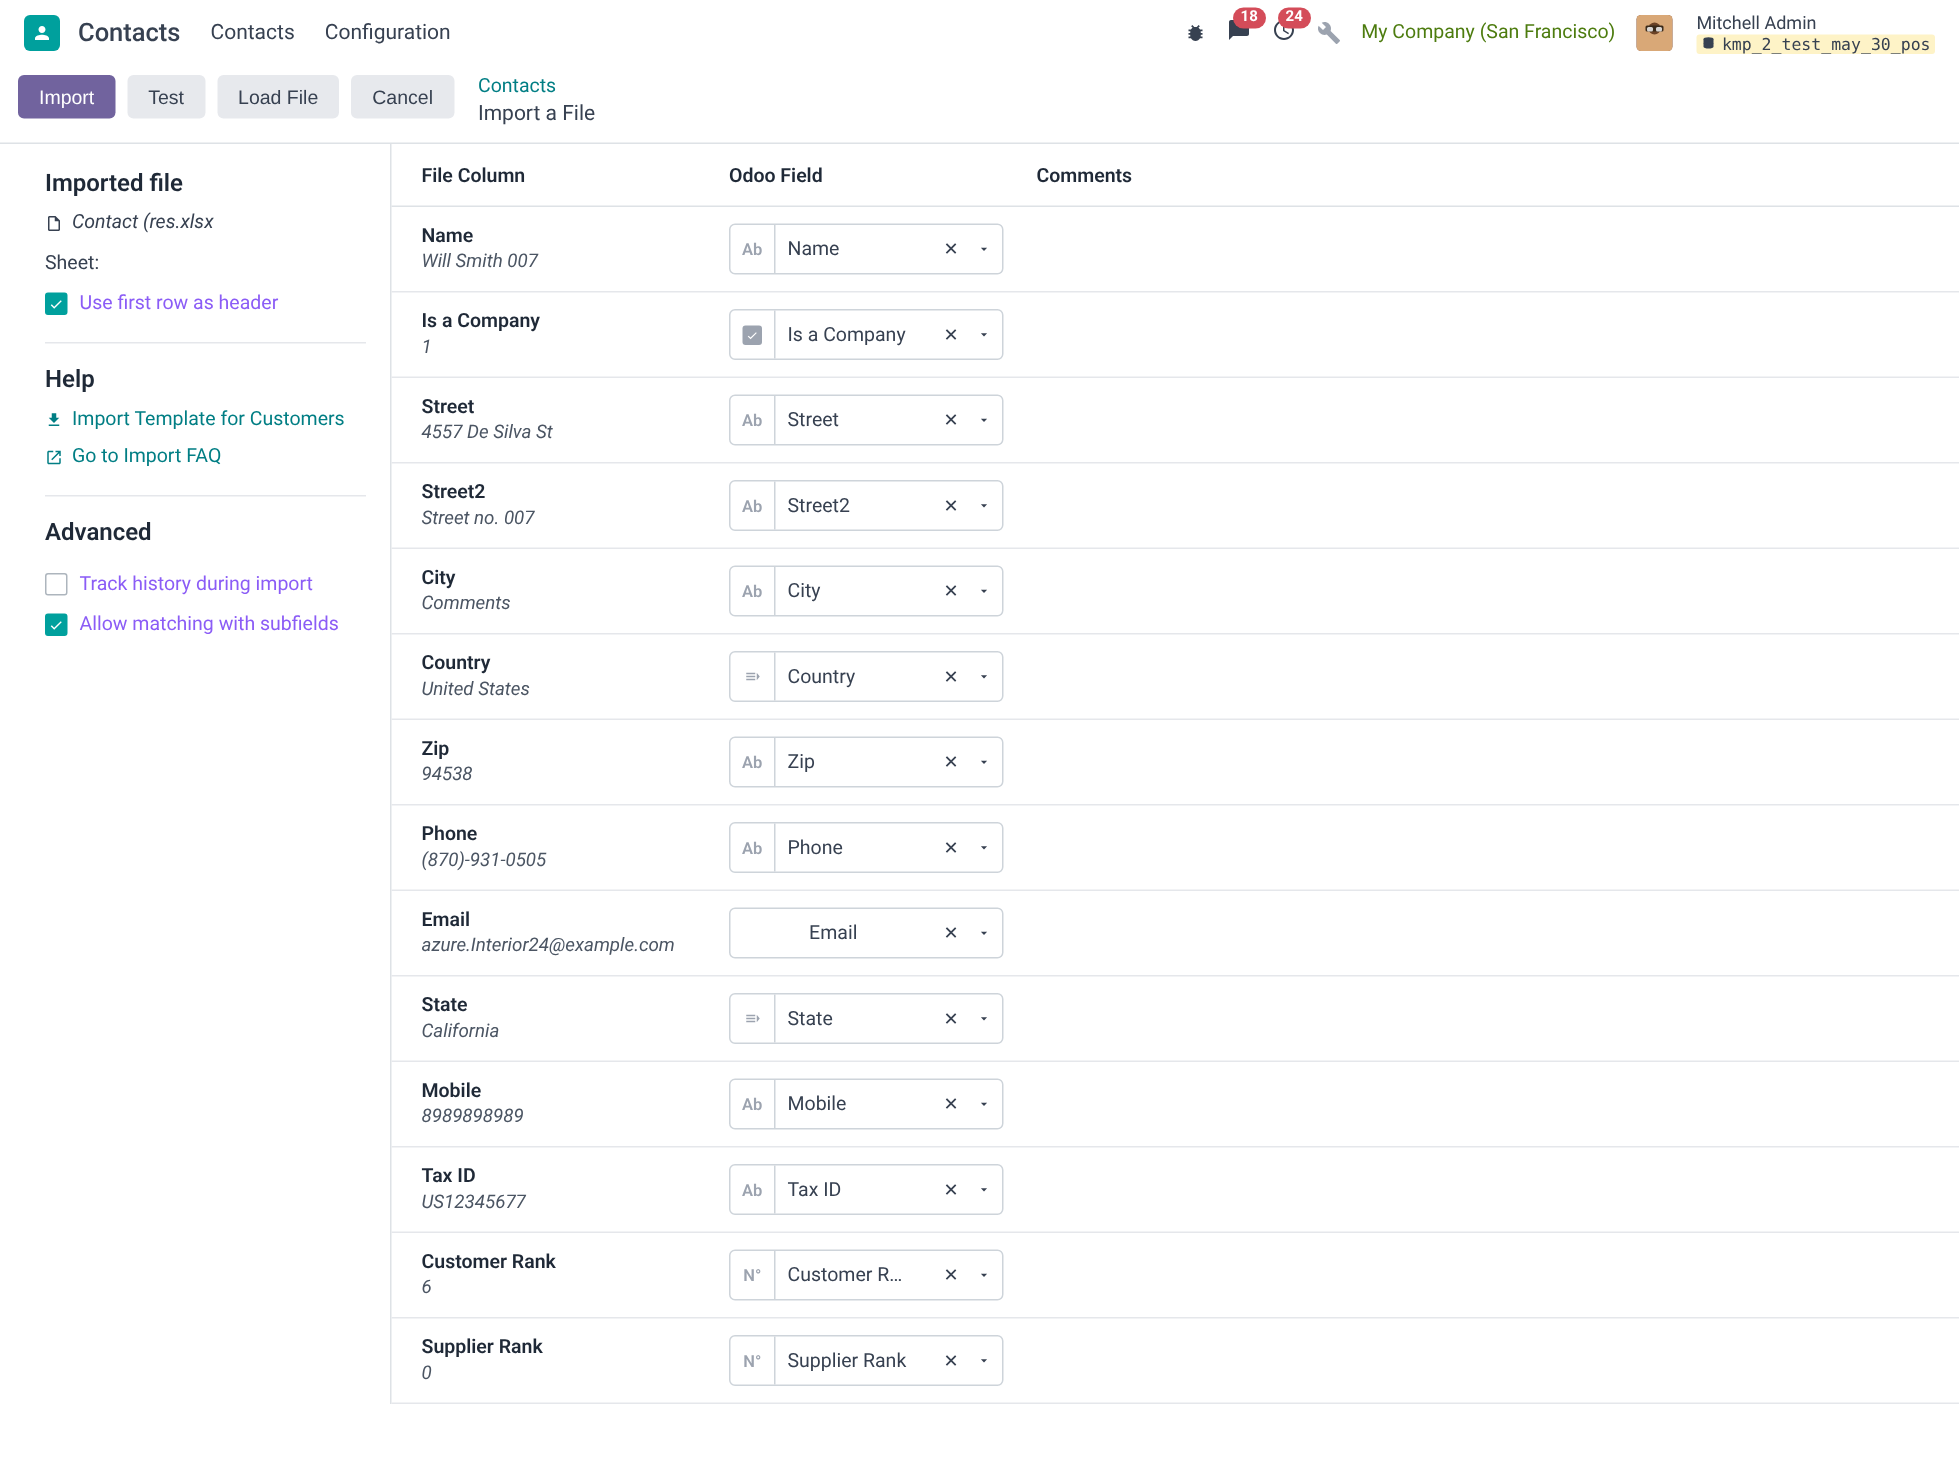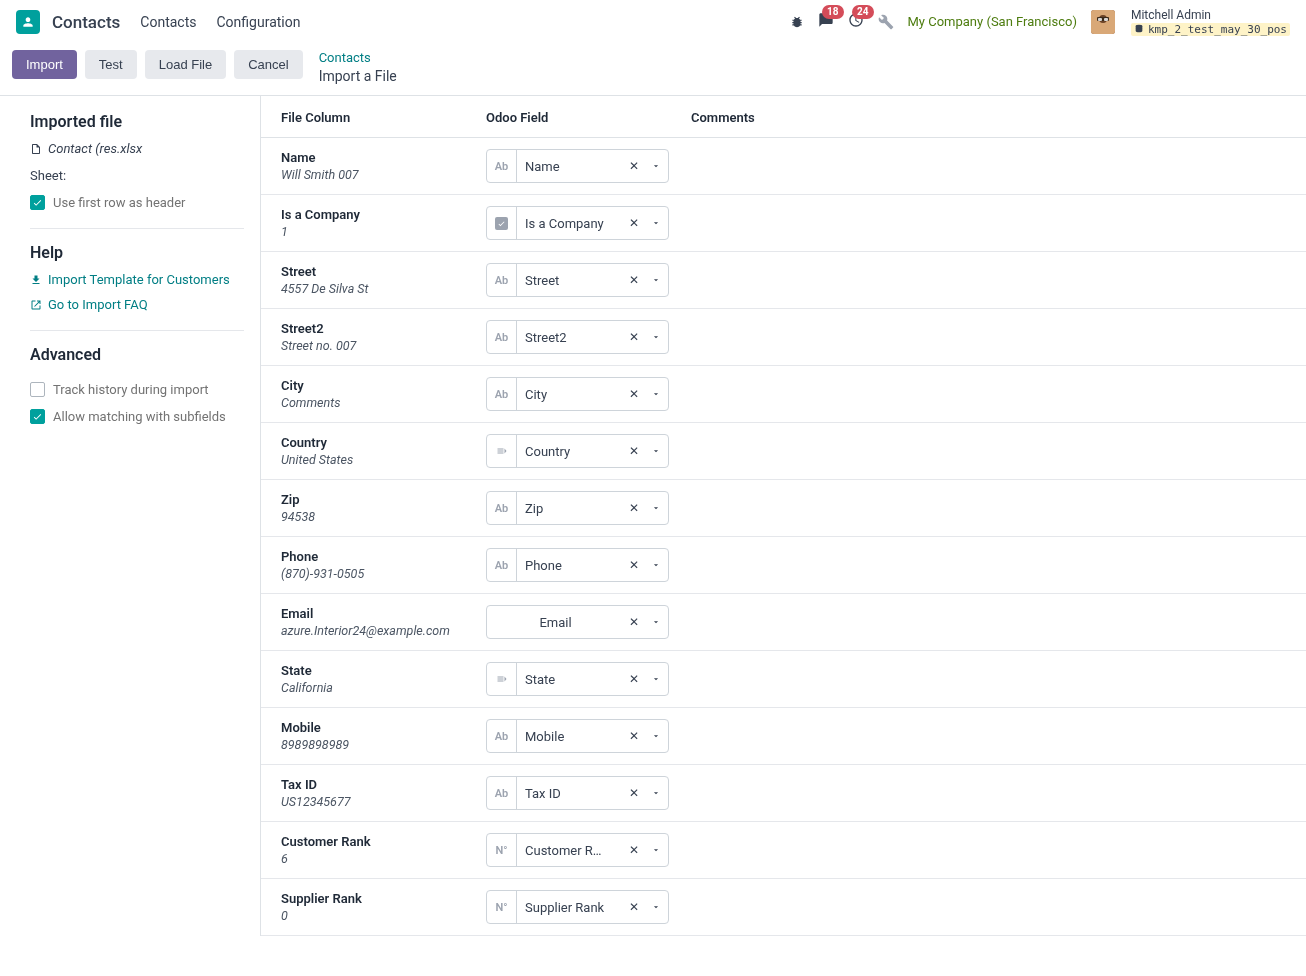--- a/index.html
+++ b/index.html
@@ -45,21 +45,21 @@
   .main { flex: 1; padding: 0; }
   
   .side-heading { font-size: 16px; font-weight: 600; color: #1f2937; margin-bottom: 10px; }
   .file-row { display:flex; align-items:center; gap:6px; margin-bottom:12px; }
   .file-row .file-ic { width:12px; height:12px; }
   .file-name { font-style: italic; color: #374151; font-size:13px; }
   .side-label { font-size: 13px; color: #374151; margin-bottom: 4px; display:block; }
   .select-wrap { position:relative; }
   select.sheet { width: 100%; border: 1px solid #ced4da; border-radius: 4px; padding: 7px 28px 7px 10px; font-size: 13px; appearance: none; background:#fff; color:#374151; }
   .select-caret { position:absolute; right:10px; top:50%; transform:translateY(-50%); pointer-events:none; color:#6b7280; }
-  .chk-row { display:flex; align-items:center; gap:8px; margin-top:12px; font-size:13px; color:#737373; cursor:pointer; }
+  .chk-row { display:flex; align-items:center; gap:8px; margin-top:12px; font-size:13px; color:#8b5cf6; cursor:pointer; }
   .chk { width:15px; height:15px; border:1px solid #adb5bd; border-radius:2px; display:inline-flex; align-items:center; justify-content:center; flex-shrink:0; }
   .chk.checked { background:#00a09d; border-color:#00a09d; }
   .chk.checked svg { width:11px; height:11px; fill:#fff; }
   .side-sep { height:1px; background:#e5e7eb; margin:18px 0 14px; }
   .help-link { display:flex; align-items:center; gap:6px; color:#017e84; font-size:13px; margin-bottom:10px; cursor:pointer; }
   .help-link svg { width:12px; height:12px; fill:#017e84; }
   
   
   .table-header { display:flex; padding:14px 20px 12px; font-weight:600; font-size:13px; color:#1f2937; border-bottom:1px solid #dee2e6; }
   .col-file { width:205px; }

